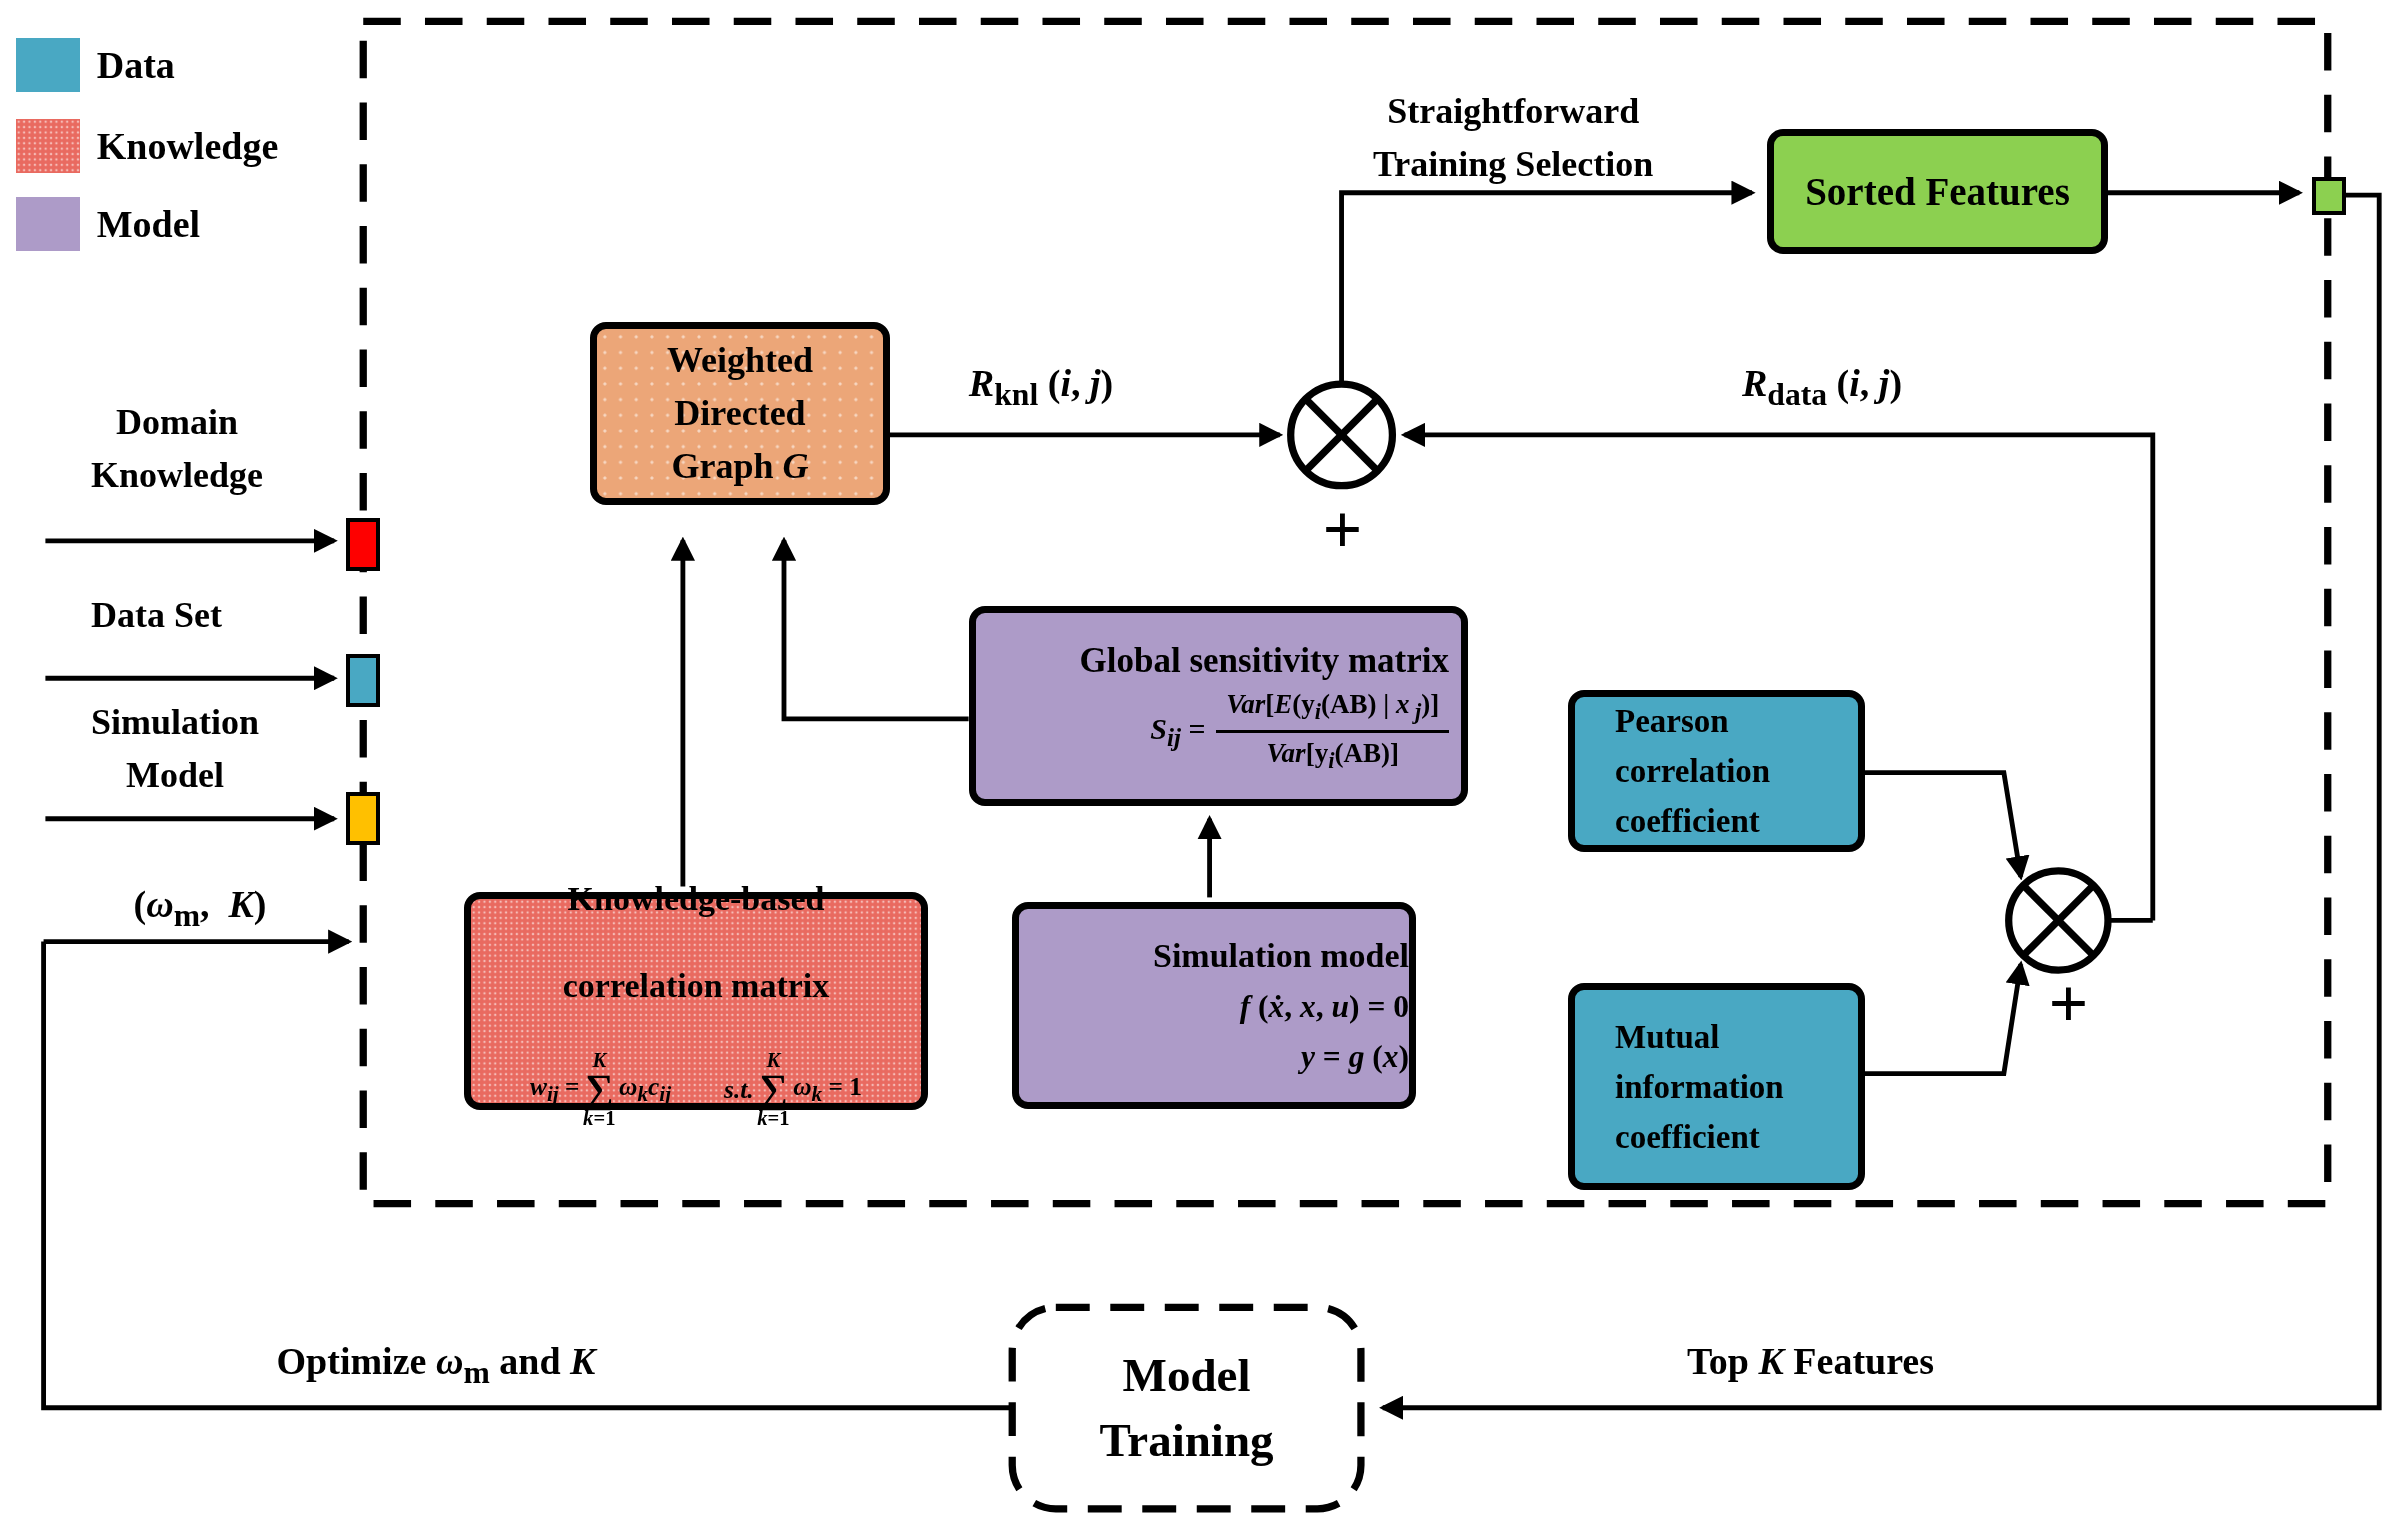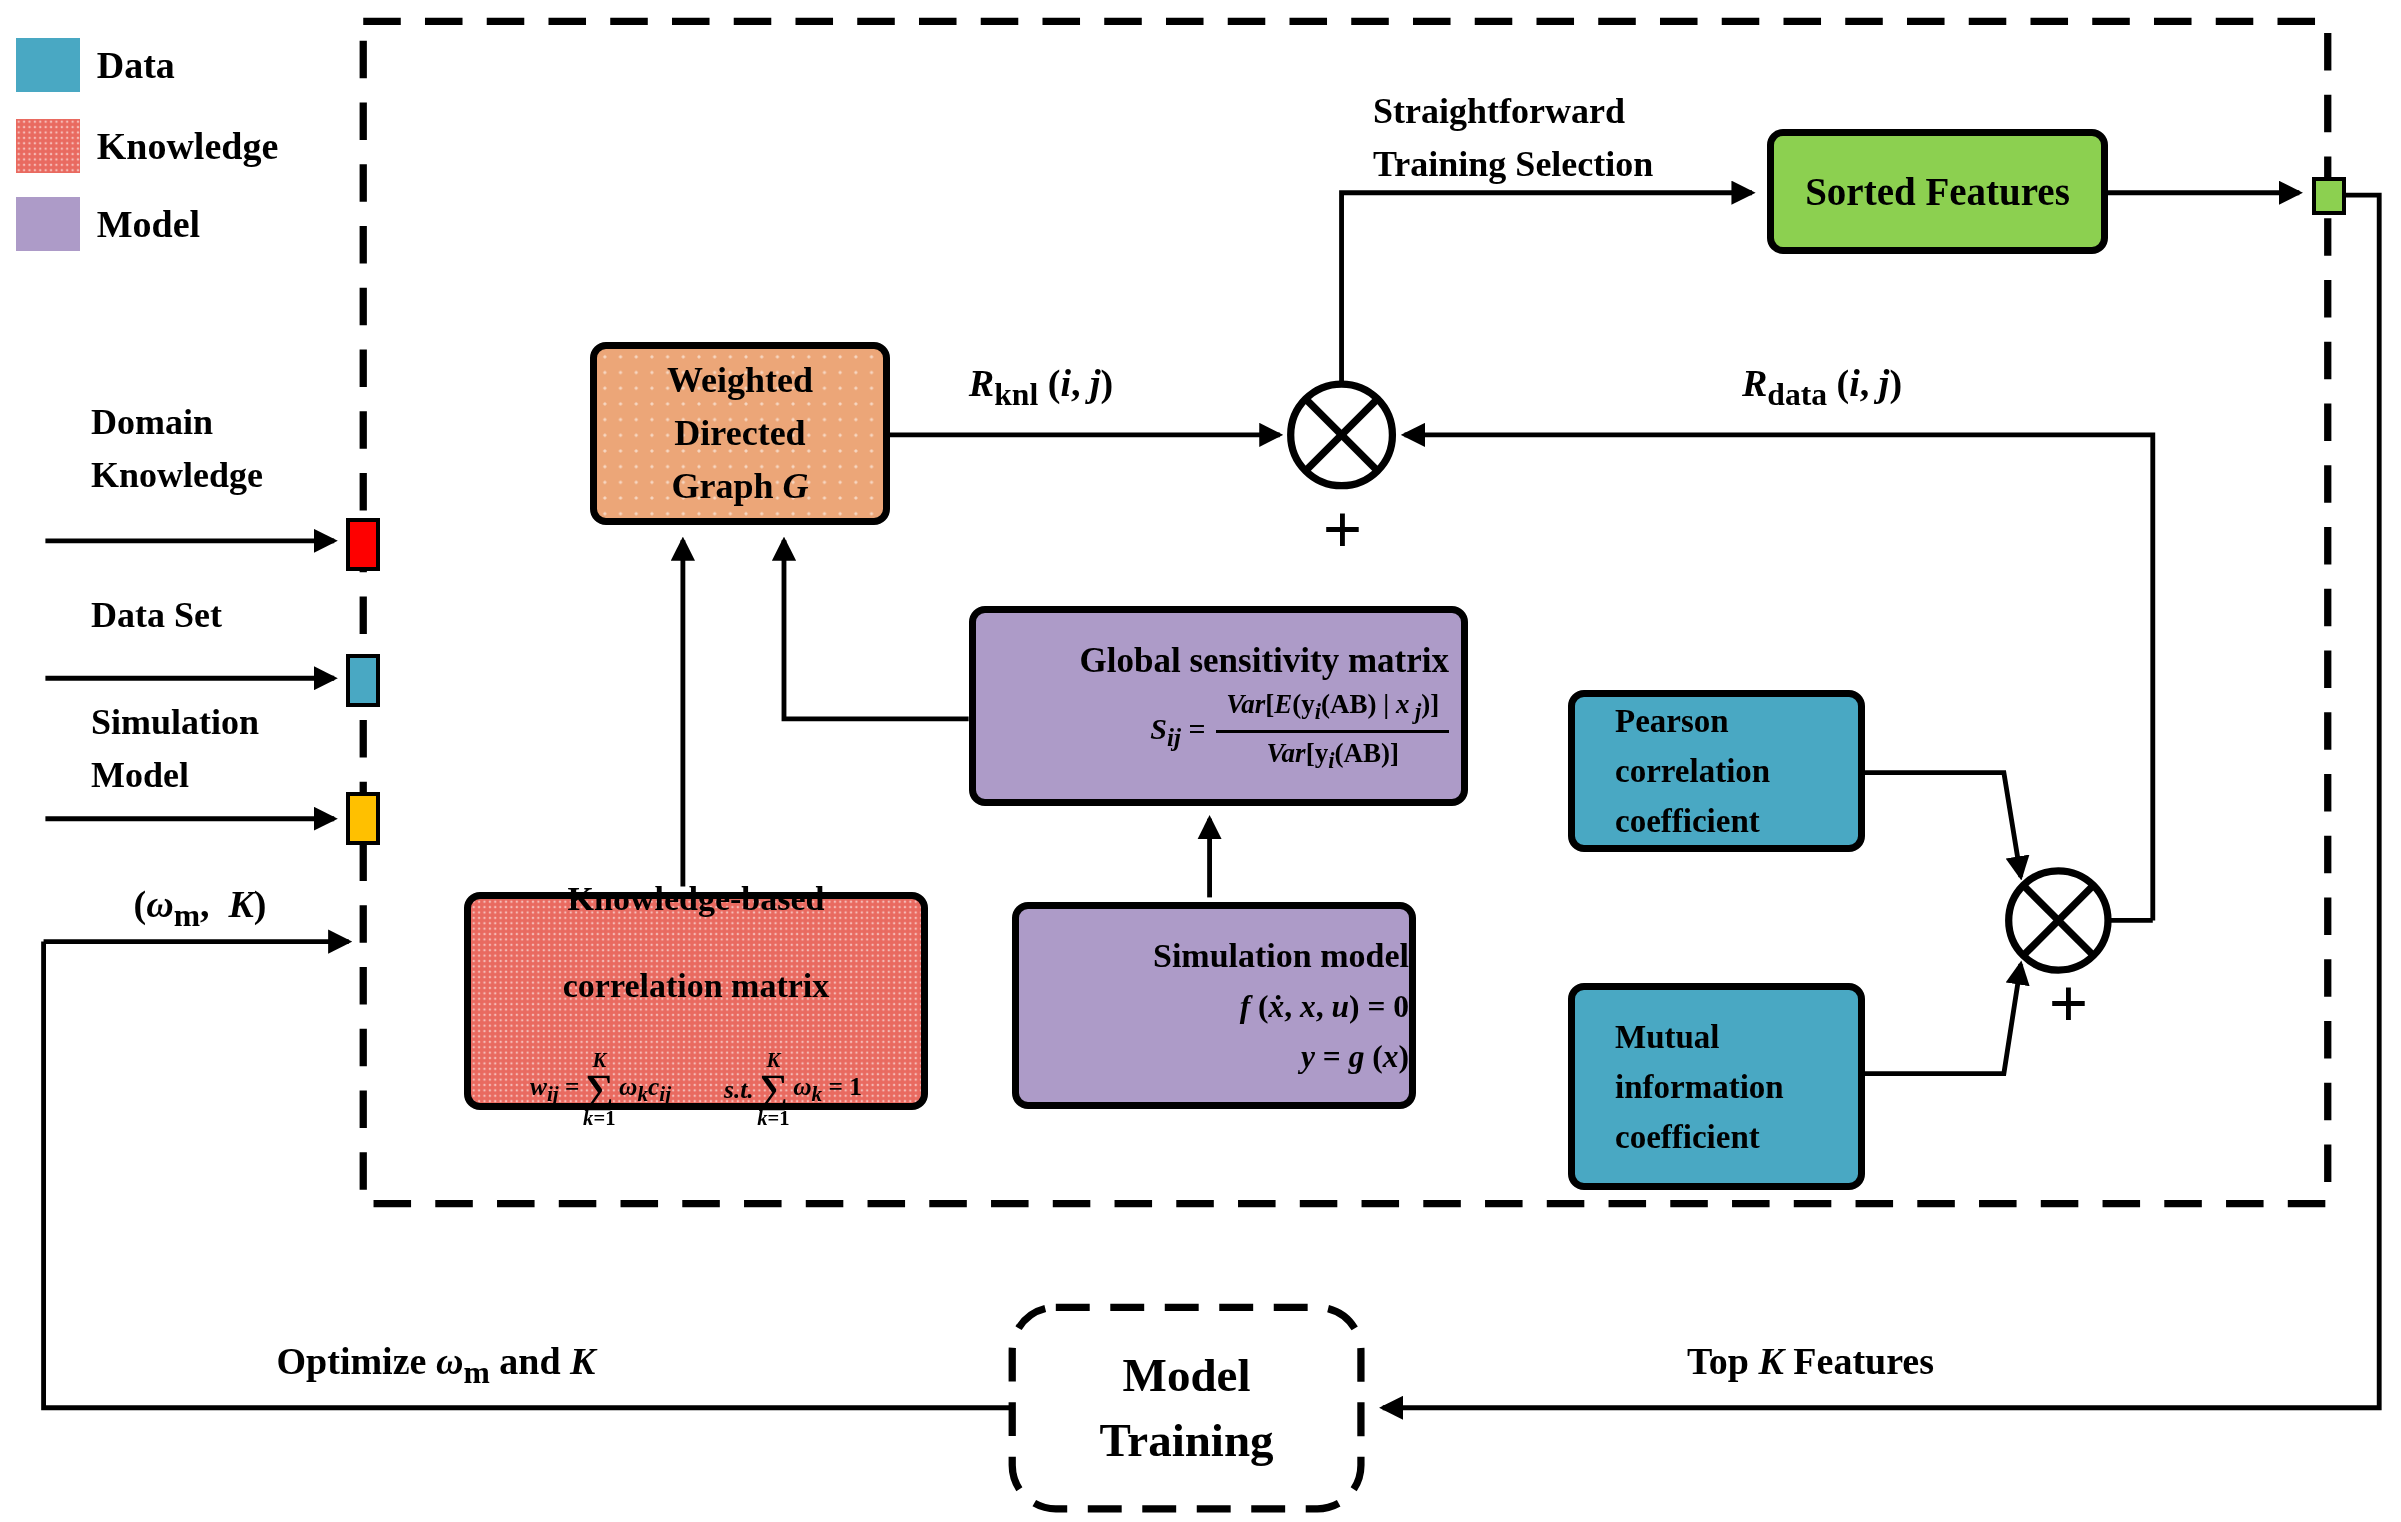--- a/index.html
+++ b/index.html
@@ -13,21 +13,21 @@
   .teal-fill{background:#49A8C3;}
   .purple-fill{background:#AD9BC8;align-items:flex-end;}
   .green-fill{background:#8CD050;}
   .orange-fill{background-color:#ECA678;
       background-image:radial-gradient(circle,rgba(255,255,255,.55) 1.3px,transparent 1.8px);
       background-size:15.7px 15.7px;}
   .hatch-red{background-color:#E96A60;
       background-image:radial-gradient(circle,rgba(255,255,255,.55) 1.1px,transparent 1.5px);
       background-size:5.4px 5.4px;}
   .label{position:absolute;font-weight:bold;z-index:3;}
-  .t60{font-size:36px;line-height:53px;}
+  .t60{font-size:36px;line-height:53px;text-align:center;}
   .t62{font-size:38px;line-height:54px;}
   .t56{font-size:34px;line-height:51px;}
   .t54{font-size:33px;line-height:50px;}
   .center{text-align:center;}
   .legend-row{position:absolute;display:flex;align-items:center;z-index:3;}
   .swatch{width:64px;height:54px;margin-right:17px;flex:0 0 auto;}
   .in-square{position:absolute;width:34px;height:53px;border:4.8px solid #000;box-sizing:border-box;z-index:4;}
   .plus{position:absolute;font-size:70px;font-weight:bold;z-index:3;line-height:1;}
   .frac{display:inline-flex;flex-direction:column;align-items:center;vertical-align:middle;}
   .frac .num{border-bottom:3.6px solid #000;padding:0 9.7px 4.8px 9.7px;}
@@ -112,21 +112,21 @@
 <div class="label t60" style="left:91px;top:696px;">
   <div>Simulation</div>
   <div>Model</div>
 </div>
 <div class="label t62 center" style="left:91px;top:877px;width:218px;">(<i>ω</i><sub>m</sub>,&nbsp;&nbsp;<i>K</i>)</div>
 
 <div class="in-square" style="left:346px;top:518px;background:#FE0000;"></div>
 <div class="in-square" style="left:346px;top:654px;background:#49A8C3;"></div>
 <div class="in-square" style="left:346px;top:792px;background:#FFC000;"></div>
 
-<div class="node orange-fill" style="left:590px;top:342px;width:300px;height:183px;">
+<div class="node orange-fill" style="left:590px;top:322px;width:300px;height:183px;">
   <div class="t60">Weighted</div>
   <div class="t60">Directed</div>
   <div class="t60">Graph <i>G</i></div>
 </div>
 
 <div class="node green-fill" style="left:1767px;top:129px;width:341px;height:125px;">
   <div style="font-size:39px;">Sorted Features</div>
 </div>
 
 <div class="abs" style="left:2312px;top:177px;width:34px;height:38px;border:4.8px solid #000;background:#8CD050;z-index:4;"></div>

